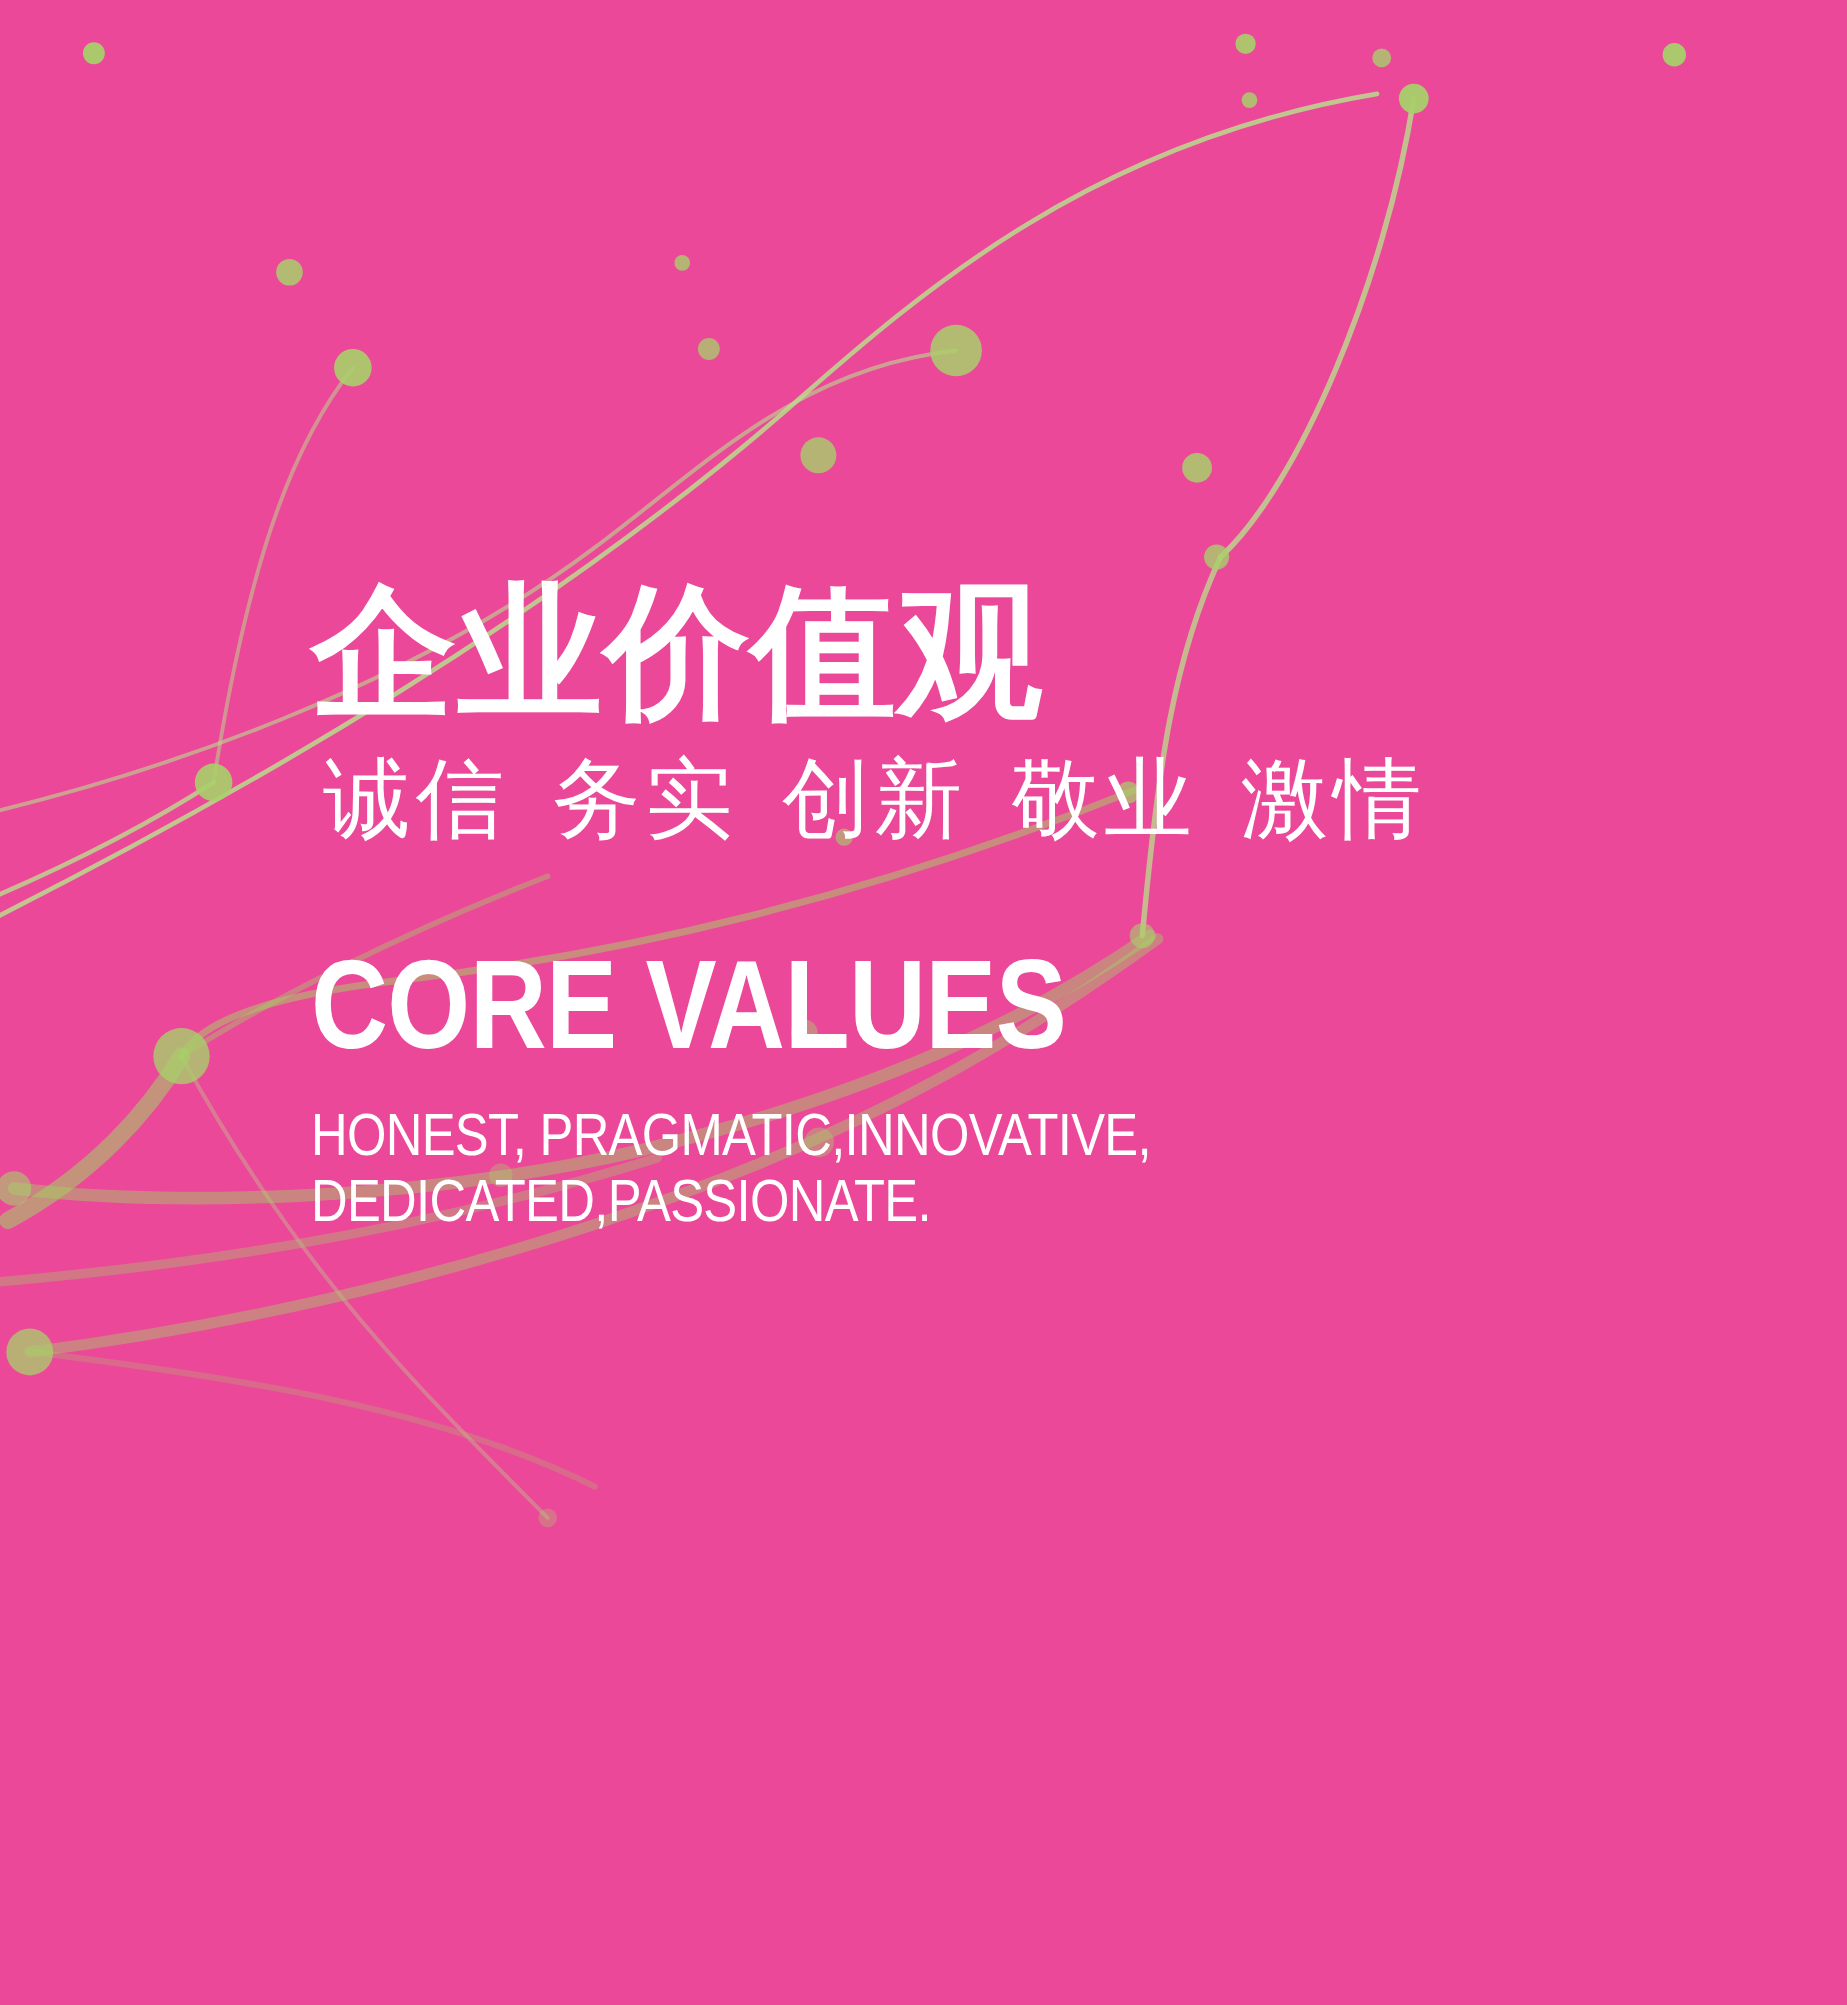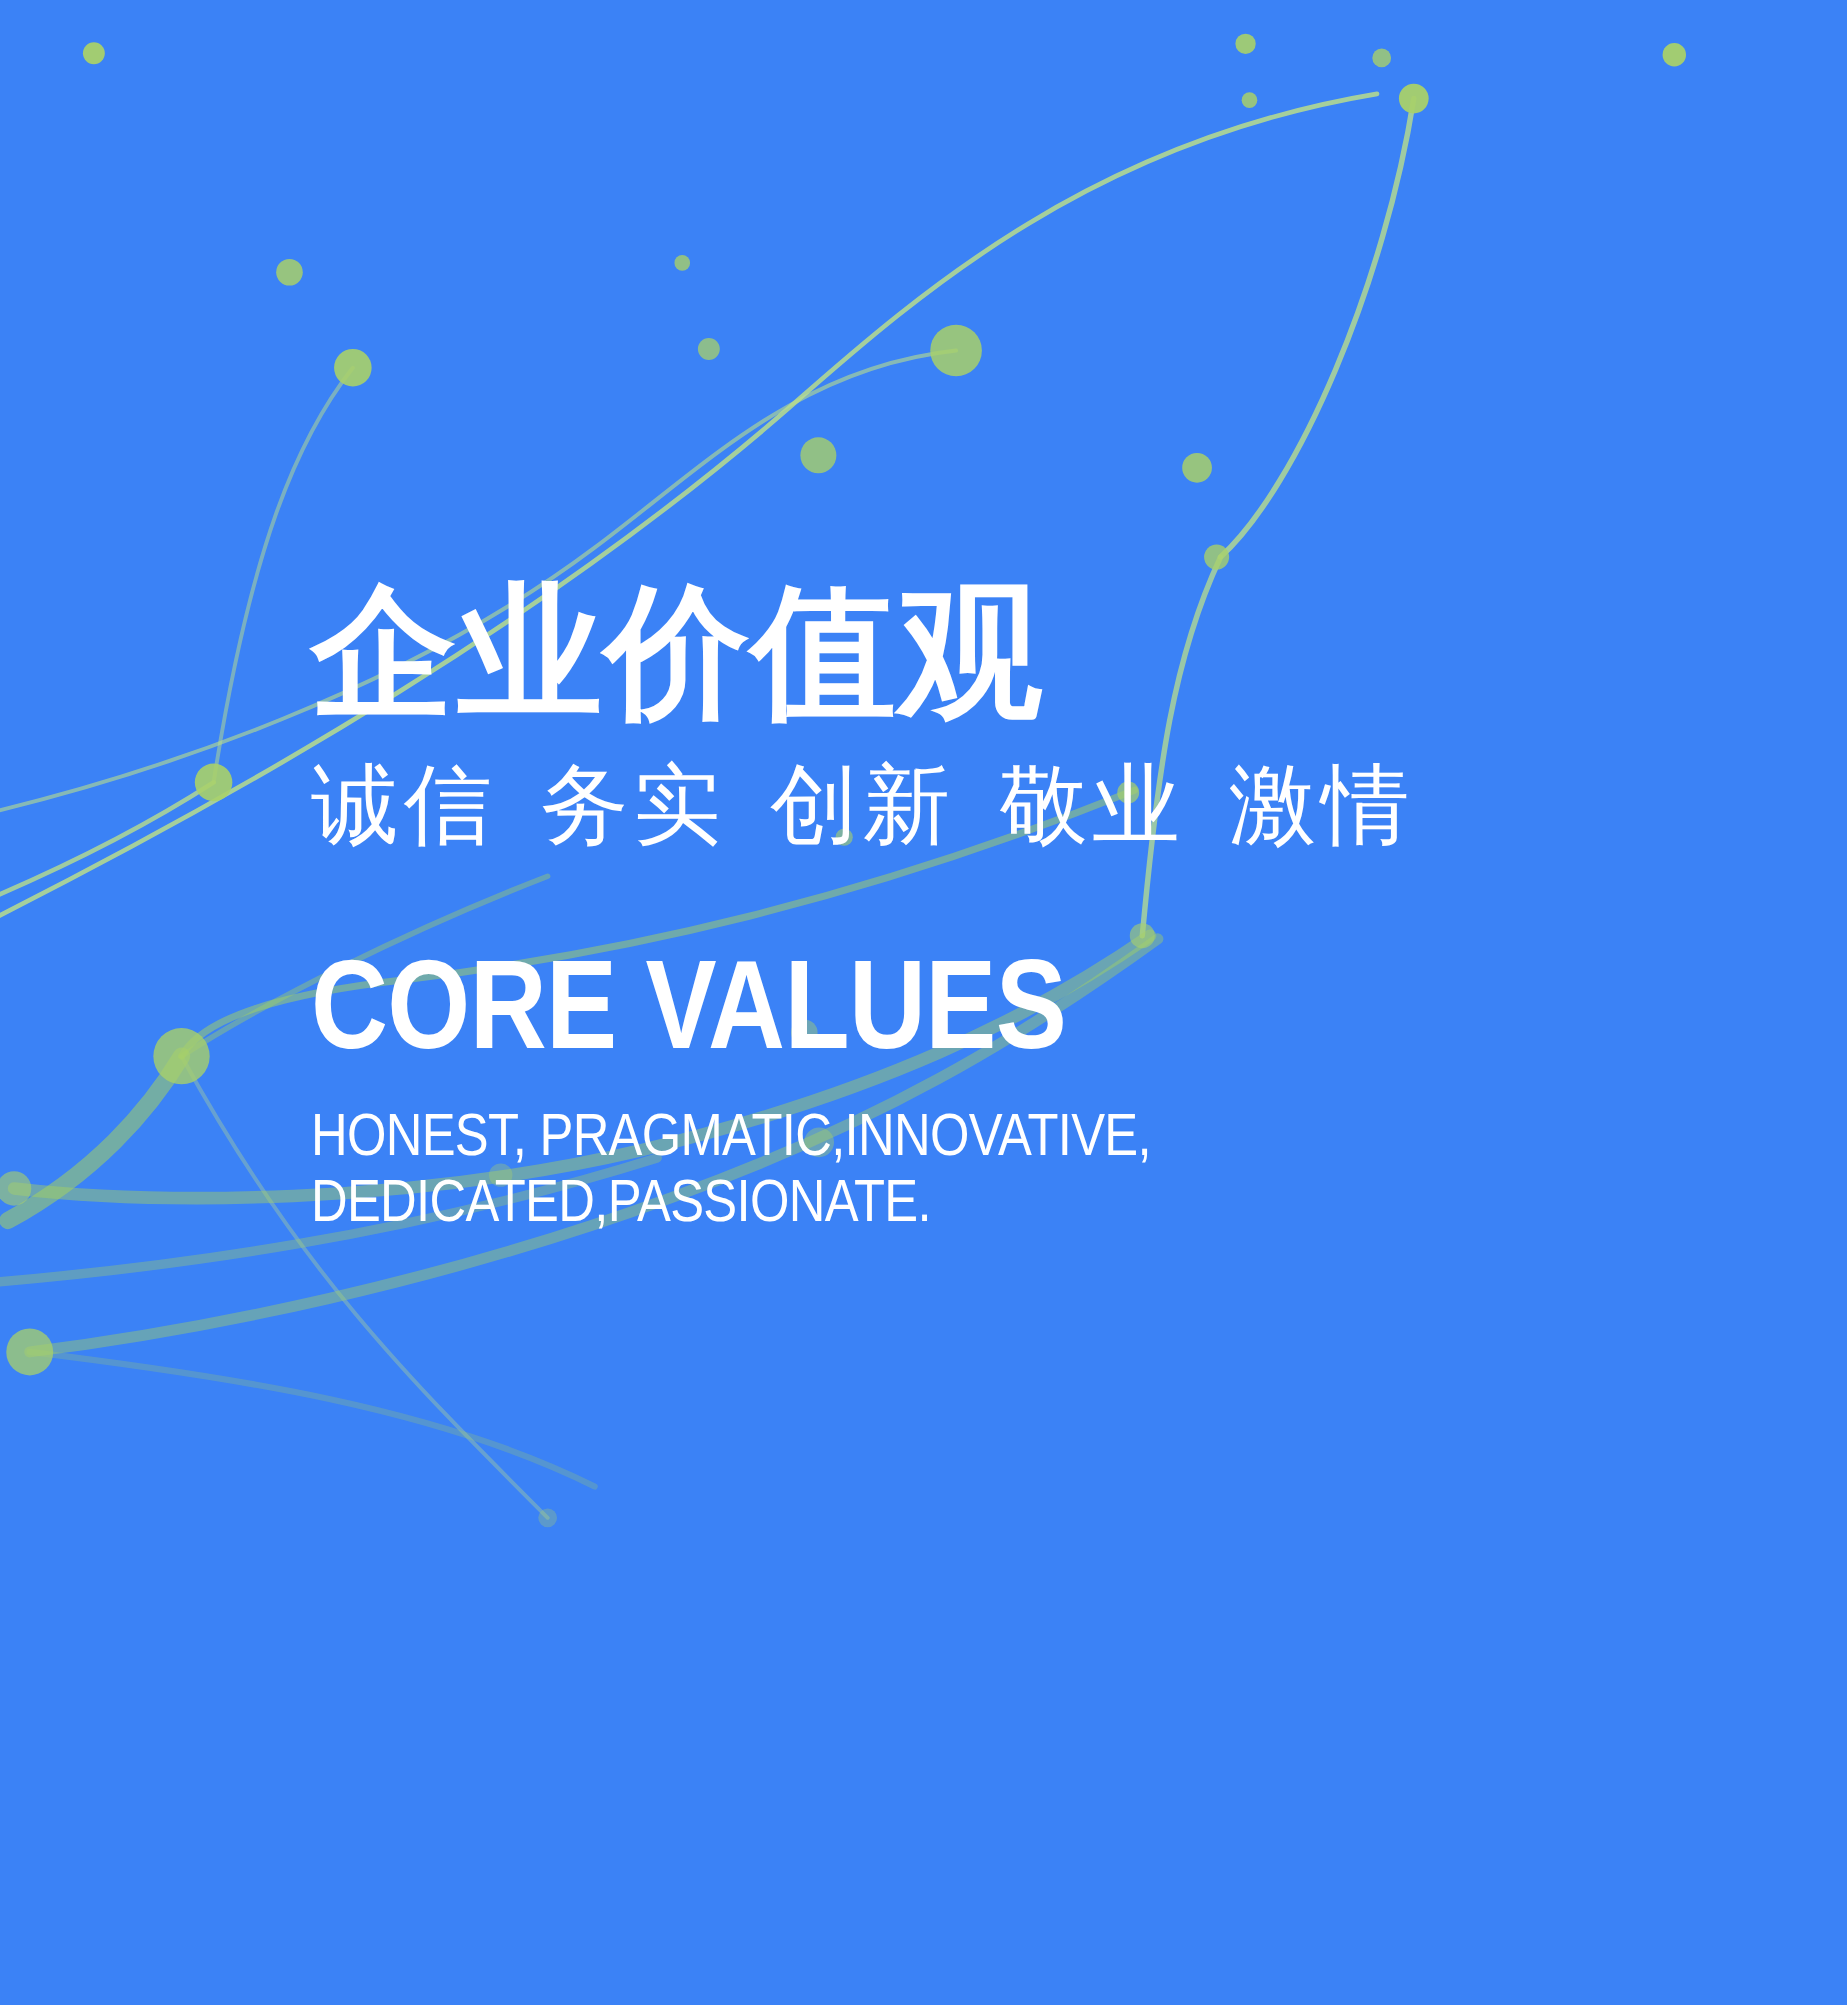--- a/index.html
+++ b/index.html
@@ -6,21 +6,21 @@
   html, body {
     margin: 0;
     padding: 0;
     background: #ffffff;
   }
   #poster {
     position: relative;
     width: 1848px;
     height: 2006px;
     overflow: hidden;
-    background: #3b82f6;
+    background: #ec4899;
     font-family: "Liberation Sans", "DejaVu Sans", sans-serif;
   }
   #bg-svg {
     position: absolute;
     inset: 0;
     width: 1848px;
     height: 2006px;
     display: block;
     pointer-events: none;
   }
@@ -39,24 +39,24 @@
     white-space: nowrap;
     margin: 0;
     font-family: "DejaVu Sans", "Liberation Sans", sans-serif;
   }
   .cn-sub {
     color: #ffffff;
     font-size: 88px;
     line-height: 1.0;
     font-weight: 400;
     white-space: nowrap;
-    margin: 0;
+    margin: 12px;
     margin-top: 38px;
     letter-spacing: 4.7px;
-    font-family: Liberation Serif, serif;
+    font-family: Liberation Mono, monospace;
   }
   .cn-sub .grp { display: inline-block; }
   .cn-sub .gap { display: inline-block; width: 44px; }
 
   .en-title {
     color: #ffffff;
     font-size: 127px;
     line-height: 1.0;
     font-weight: 700;
     margin: 0;

